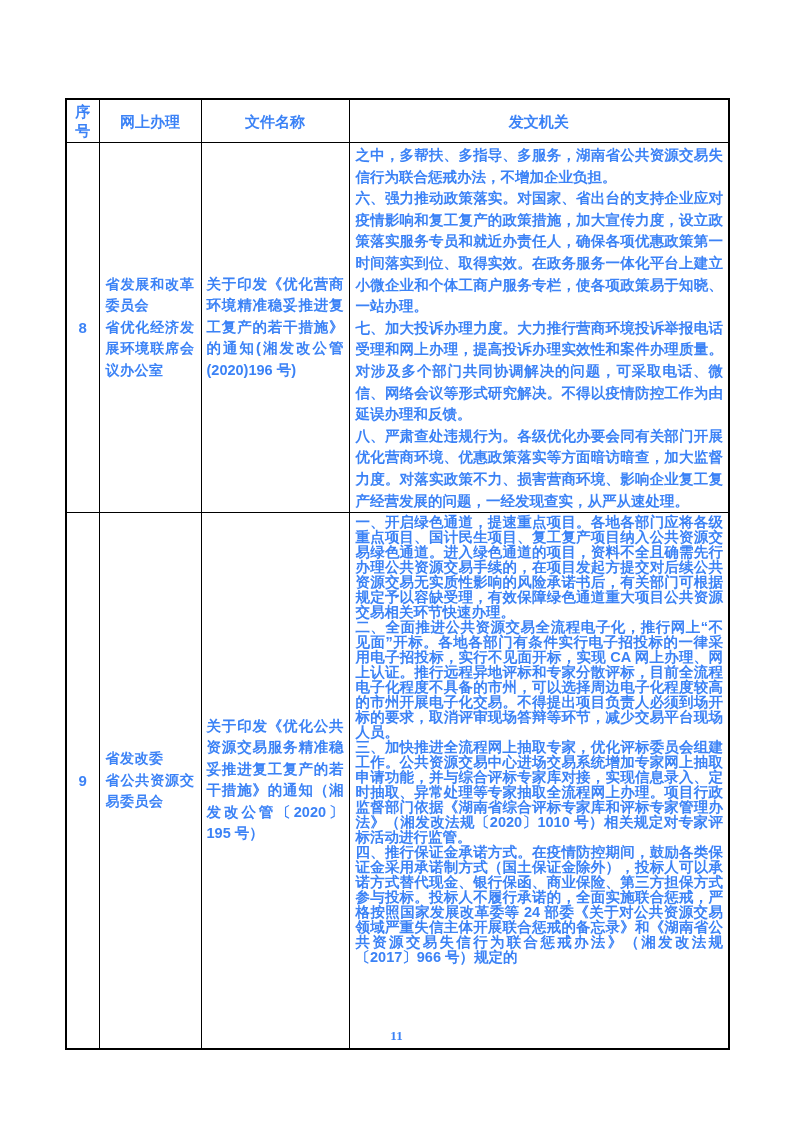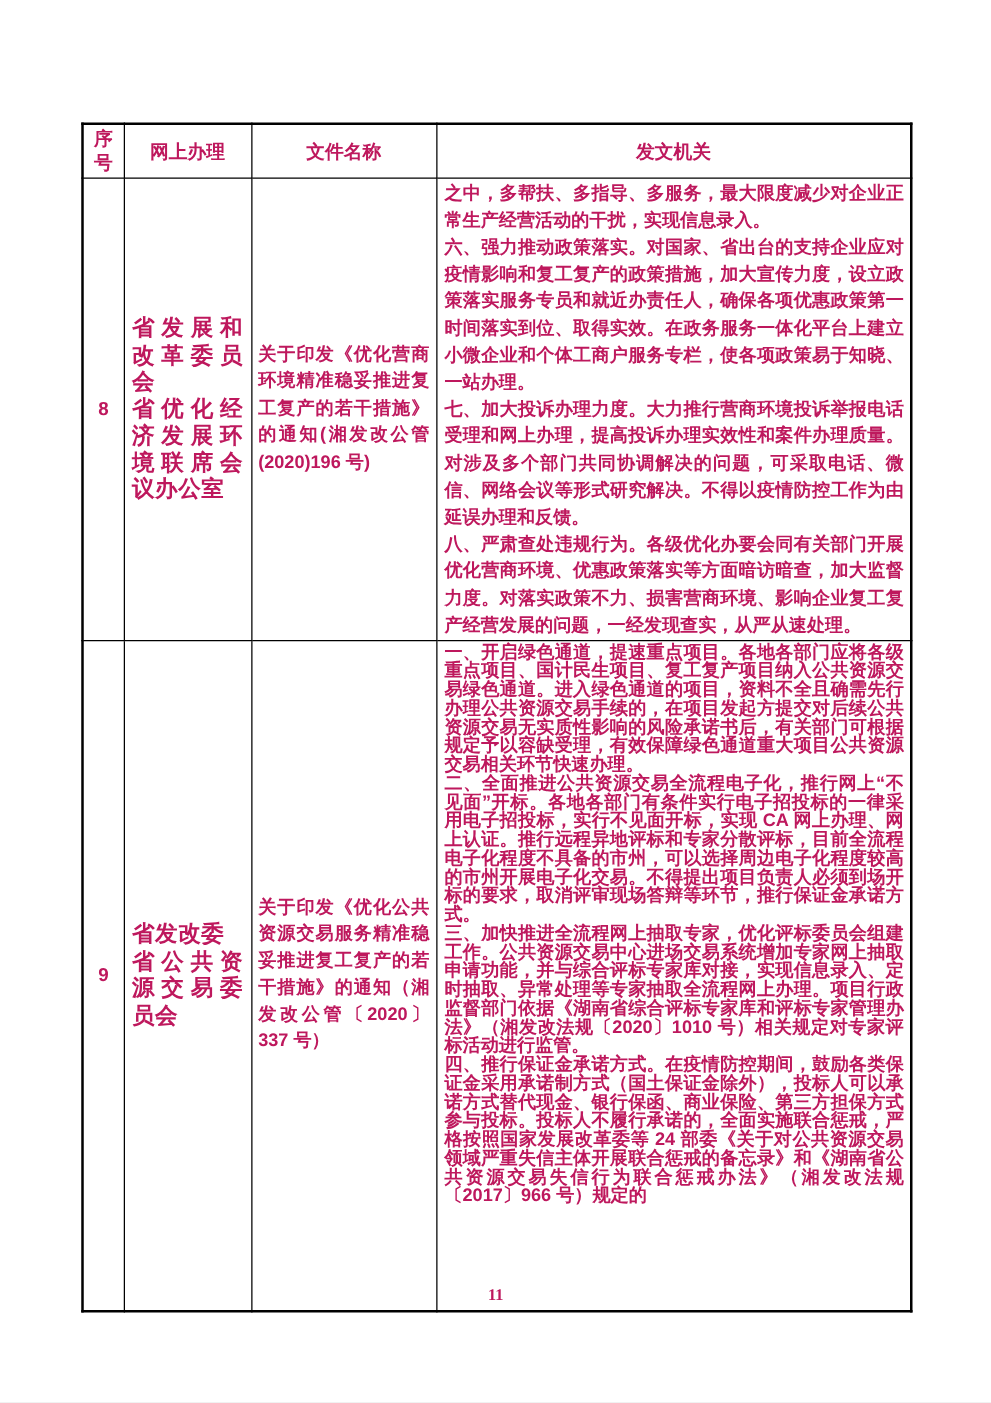--- a/index.html
+++ b/index.html
@@ -4,21 +4,21 @@
 <style>
   * { margin: 0; padding: 0; box-sizing: border-box; }
   html, body { background: #e8e8e8; }
   .page {
     position: relative;
     width: 793px;
     height: 1122px;
     background: #ffffff;
     margin: 0 auto;
     font-family: "Liberation Sans", "DejaVu Sans", sans-serif;
-    color: #be185d;
+    color: #3b82f6;
     overflow: hidden;
   }
   table.doc-table {
     position: absolute;
     left: 65px;
     top: 98px;
     width: 663px;
     border-collapse: collapse;
     table-layout: fixed;
     border: 2px solid #000000;
@@ -34,21 +34,21 @@
     font-size: 15px;
     line-height: 19px;
     padding: 2px 2px;
   }
   td.idx {
     text-align: center;
     font-size: 15px;
   }
   td.agency {
     padding: 2px 6px;
-    font-size: 18px;
+    font-size: 14px;
     line-height: 21.5px;
     text-align: justify;
     text-align-last: left;
     letter-spacing: 0.5px;
   }
   td.doctitle {
     padding: 2px 5px;
     font-size: 14.5px;
     line-height: 21.5px;
     text-align: justify;
@@ -97,37 +97,37 @@
     </tr>
 
     <tr class="row-a" style="height:346px">
       <td class="idx">8</td>
       <td class="agency">
         <div class="agency-name">省发展和改革委员会</div>
         <div class="agency-name">省优化经济发展环境联席会议办公室</div>
       </td>
       <td class="doctitle">关于印发《优化营商环境精准稳妥推进复工复产的若干措施》的通知(湘发改公管(2020)196 号)</td>
       <td class="content">
-        <div class="para">之中，多帮扶、多指导、多服务，最大限度减少对企业正常生产经营活动的干扰，实现信息录入。</div>
+        <div class="para">之中，多帮扶、多指导、多服务，湖南省公共资源交易失信行为联合惩戒办法，不增加企业负担。</div>
         <div class="para">六、强力推动政策落实。对国家、省出台的支持企业应对疫情影响和复工复产的政策措施，加大宣传力度，设立政策落实服务专员和就近办责任人，确保各项优惠政策第一时间落实到位、取得实效。在政务服务一体化平台上建立小微企业和个体工商户服务专栏，使各项政策易于知晓、一站办理。</div>
         <div class="para">七、加大投诉办理力度。大力推行营商环境投诉举报电话受理和网上办理，提高投诉办理实效性和案件办理质量。对涉及多个部门共同协调解决的问题，可采取电话、微信、网络会议等形式研究解决。不得以疫情防控工作为由延误办理和反馈。</div>
         <div class="para">八、严肃查处违规行为。各级优化办要会同有关部门开展优化营商环境、优惠政策落实等方面暗访暗查，加大监督力度。对落实政策不力、损害营商环境、影响企业复工复产经营发展的问题，一经发现查实，从严从速处理。</div>
       </td>
     </tr>
 
     <tr class="row-b" style="height:536px">
       <td class="idx">9</td>
       <td class="agency">
         <div class="agency-name">省发改委</div>
         <div class="agency-name">省公共资源交易委员会</div>
       </td>
-      <td class="doctitle">关于印发《优化公共资源交易服务精准稳妥推进复工复产的若干措施》的通知（湘发改公管〔2020〕337 号）</td>
+      <td class="doctitle">关于印发《优化公共资源交易服务精准稳妥推进复工复产的若干措施》的通知（湘发改公管〔2020〕195 号）</td>
       <td class="content">
         <div class="para">一、开启绿色通道，提速重点项目。各地各部门应将各级重点项目、国计民生项目、复工复产项目纳入公共资源交易绿色通道。进入绿色通道的项目，资料不全且确需先行办理公共资源交易手续的，在项目发起方提交对后续公共资源交易无实质性影响的风险承诺书后，有关部门可根据规定予以容缺受理，有效保障绿色通道重大项目公共资源交易相关环节快速办理。</div>
-        <div class="para">二、全面推进公共资源交易全流程电子化，推行网上“不见面”开标。各地各部门有条件实行电子招投标的一律采用电子招投标，实行不见面开标，实现 CA 网上办理、网上认证。推行远程异地评标和专家分散评标，目前全流程电子化程度不具备的市州，可以选择周边电子化程度较高的市州开展电子化交易。不得提出项目负责人必须到场开标的要求，取消评审现场答辩等环节，推行保证金承诺方式。</div>
+        <div class="para">二、全面推进公共资源交易全流程电子化，推行网上“不见面”开标。各地各部门有条件实行电子招投标的一律采用电子招投标，实行不见面开标，实现 CA 网上办理、网上认证。推行远程异地评标和专家分散评标，目前全流程电子化程度不具备的市州，可以选择周边电子化程度较高的市州开展电子化交易。不得提出项目负责人必须到场开标的要求，取消评审现场答辩等环节，减少交易平台现场人员。</div>
         <div class="para">三、加快推进全流程网上抽取专家，优化评标委员会组建工作。公共资源交易中心进场交易系统增加专家网上抽取申请功能，并与综合评标专家库对接，实现信息录入、定时抽取、异常处理等专家抽取全流程网上办理。项目行政监督部门依据《湖南省综合评标专家库和评标专家管理办法》（湘发改法规〔2020〕1010 号）相关规定对专家评标活动进行监管。</div>
         <div class="para">四、推行保证金承诺方式。在疫情防控期间，鼓励各类保证金采用承诺制方式（国土保证金除外），投标人可以承诺方式替代现金、银行保函、商业保险、第三方担保方式参与投标。投标人不履行承诺的，全面实施联合惩戒，严格按照国家发展改革委等 24 部委《关于对公共资源交易领域严重失信主体开展联合惩戒的备忘录》和《湖南省公共资源交易失信行为联合惩戒办法》（湘发改法规〔2017〕966 号）规定的</div>
       </td>
     </tr>
   </tbody>
     </table>
 
   <div class="page-number">11</div>
 
 </div>

